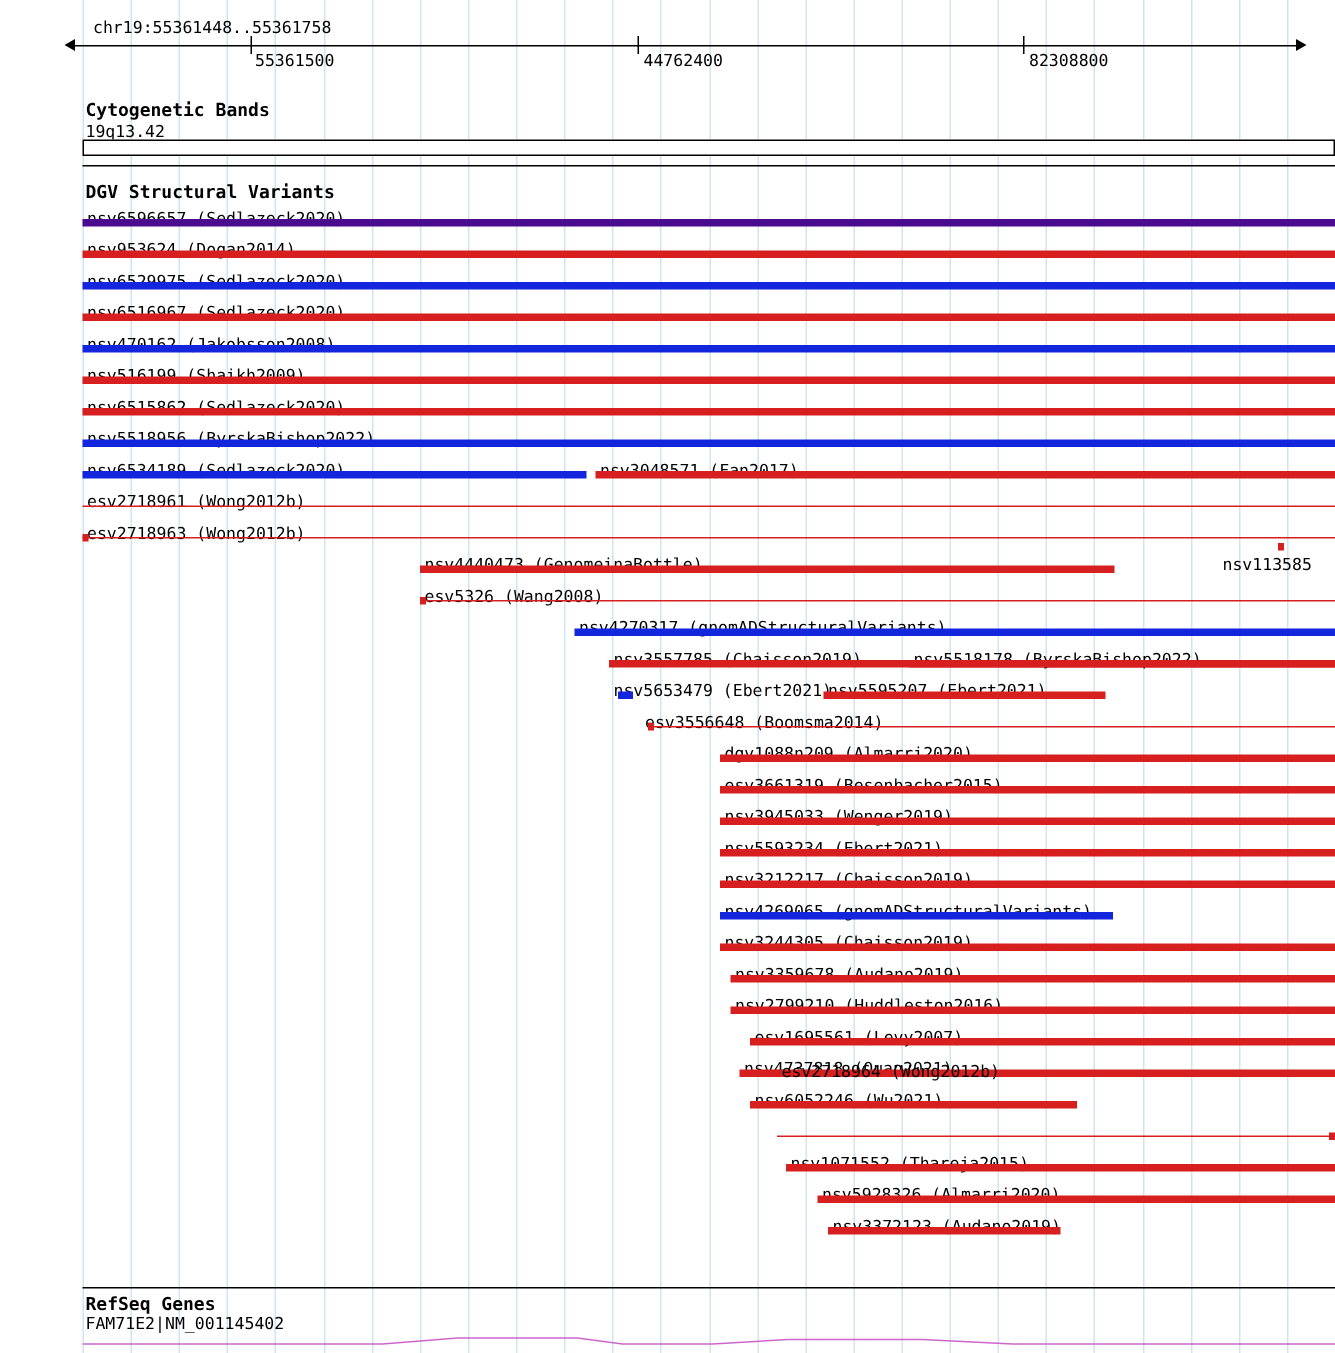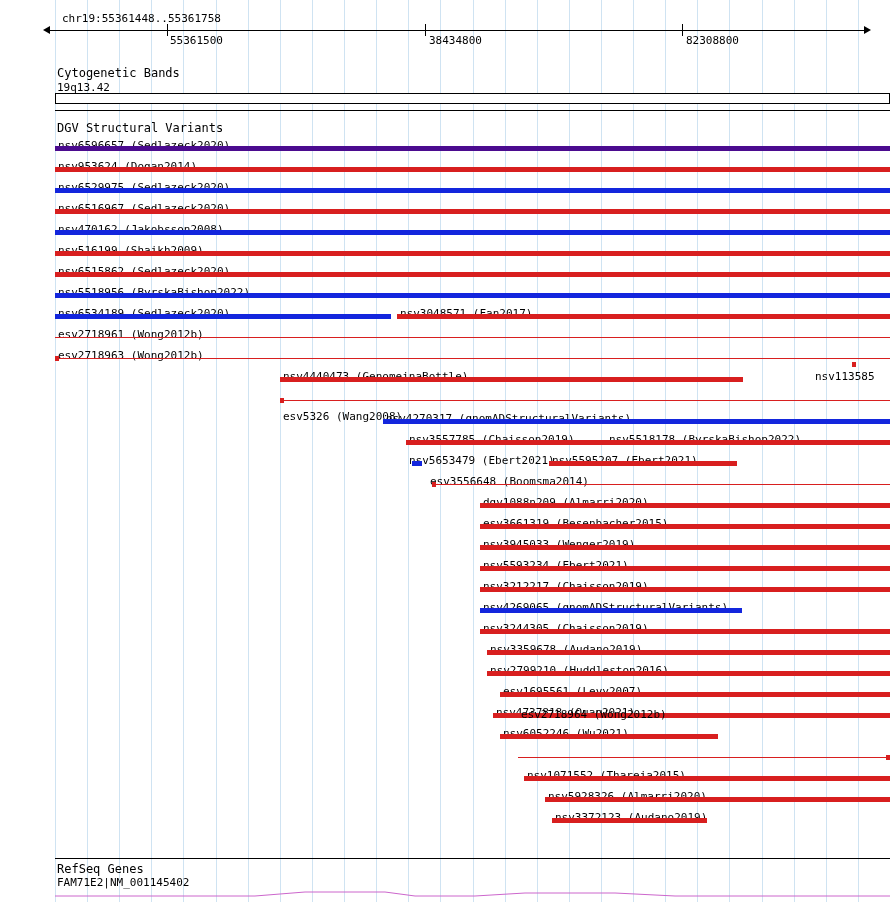--- a/index.html
+++ b/index.html
@@ -58,21 +58,21 @@
     border-top: 4px solid transparent;
     border-bottom: 4px solid transparent;
   }
   .arrow-left { border-right: 7px solid #000; }
   .arrow-right { border-left: 7px solid #000; }
 
   .section-title {
     position: absolute;
     font-family: "DejaVu Sans Mono", monospace;
     font-size: 12px;
-    font-weight: normal;
+    font-weight: bold;
     white-space: nowrap;
   }
   .track-label {
     position: absolute;
     font-family: "DejaVu Sans Mono", monospace;
     font-size: 11px;
     white-space: nowrap;
     color: #000;
   }
   .hline {
@@ -135,21 +135,21 @@
 
   <div class="coord-label" style="left:62px; top:12px;">chr19:55361448..55361758</div>
 
   <div id="ruler">
       <div class="ruler-line" style="left: 46px; top: 30px; width: 822px;"></div>
       <div class="arrow-left" style="left: 43px; top: 26px;"></div>
       <div class="arrow-right" style="left: 864px; top: 26px;"></div>
       <div class="tick" style="left: 167px; top: 24px; height: 12px;"></div>
       <div class="coord-label" style="left: 170px; top: 34px;">55361500</div>
       <div class="tick" style="left: 425px; top: 24px; height: 12px;"></div>
-      <div class="coord-label" style="left: 429px; top: 34px;">38434800</div>
+      <div class="coord-label" style="left: 429px; top: 34px;">44762400</div>
       <div class="tick" style="left: 682px; top: 24px; height: 12px;"></div>
       <div class="coord-label" style="left: 686px; top: 34px;">82308800</div>
     </div>
 
   <div class="section-title" style="left:57px; top:66px;">Cytogenetic Bands</div>
   <div class="track-label" style="left:57px; top:81px;">19q13.42</div>
   <div class="cyto-box" style="left:55px; top:93px; width:835px; height:11px;"></div>
   <div class="hline" style="left:55px; top:110px; width:835px;"></div>
 
   <div class="section-title" style="left:57px; top:121px;">DGV Structural Variants</div>
@@ -177,21 +177,21 @@
       <div class="bar" style="left: 397px; top: 314px; width: 493px; background: rgb(216, 31, 31);"></div>
       <div class="track-label" style="left: 58px; top: 328px;">esv2718961 (Wong2012b)</div>
       <div class="thinline" style="left: 55px; top: 337px; width: 835px; background: rgb(216, 31, 31);"></div>
       <div class="track-label" style="left: 58px; top: 349px;">esv2718963 (Wong2012b)</div>
       <div class="thinline" style="left: 55px; top: 358px; width: 835px; background: rgb(216, 31, 31);"></div>
       <div class="endcap" style="left: 55px; top: 356px; background: rgb(216, 31, 31);"></div>
       <div class="track-label" style="left: 283px; top: 370px;">nsv4440473 (GenomeinaBottle)</div>
       <div class="bar" style="left: 280px; top: 377px; width: 463px; background: rgb(216, 31, 31);"></div>
       <div class="track-label" style="left: 815px; top: 370px;">nsv113585</div>
       <div class="endcap" style="left: 852px; top: 362px; background: rgb(216, 31, 31);"></div>
-      <div class="track-label" style="left: 283px; top: 410px;">esv5326 (Wang2008)</div>
+      <div class="track-label" style="left: 283px; top: 391px;">esv5326 (Wang2008)</div>
       <div class="thinline" style="left: 280px; top: 400px; width: 610px; background: rgb(216, 31, 31);"></div>
       <div class="endcap" style="left: 280px; top: 398px; background: rgb(216, 31, 31);"></div>
       <div class="track-label" style="left: 386px; top: 412px;">nsv4270317 (gnomADStructuralVariants)</div>
       <div class="bar" style="left: 383px; top: 419px; width: 507px; background: rgb(19, 38, 221);"></div>
       <div class="track-label" style="left: 409px; top: 433px;">nsv3557785 (Chaisson2019)</div>
       <div class="bar" style="left: 406px; top: 440px; width: 484px; background: rgb(216, 31, 31);"></div>
       <div class="track-label" style="left: 609px; top: 433px;">nsv5518178 (ByrskaBishop2022)</div>
       <div class="bar" style="left: 606px; top: 440px; width: 284px; background: rgb(216, 31, 31);"></div>
       <div class="track-label" style="left: 409px; top: 454px;">nsv5653479 (Ebert2021)</div>
       <div class="bar" style="left: 412px; top: 461px; width: 10px; background: rgb(19, 38, 221);"></div>

